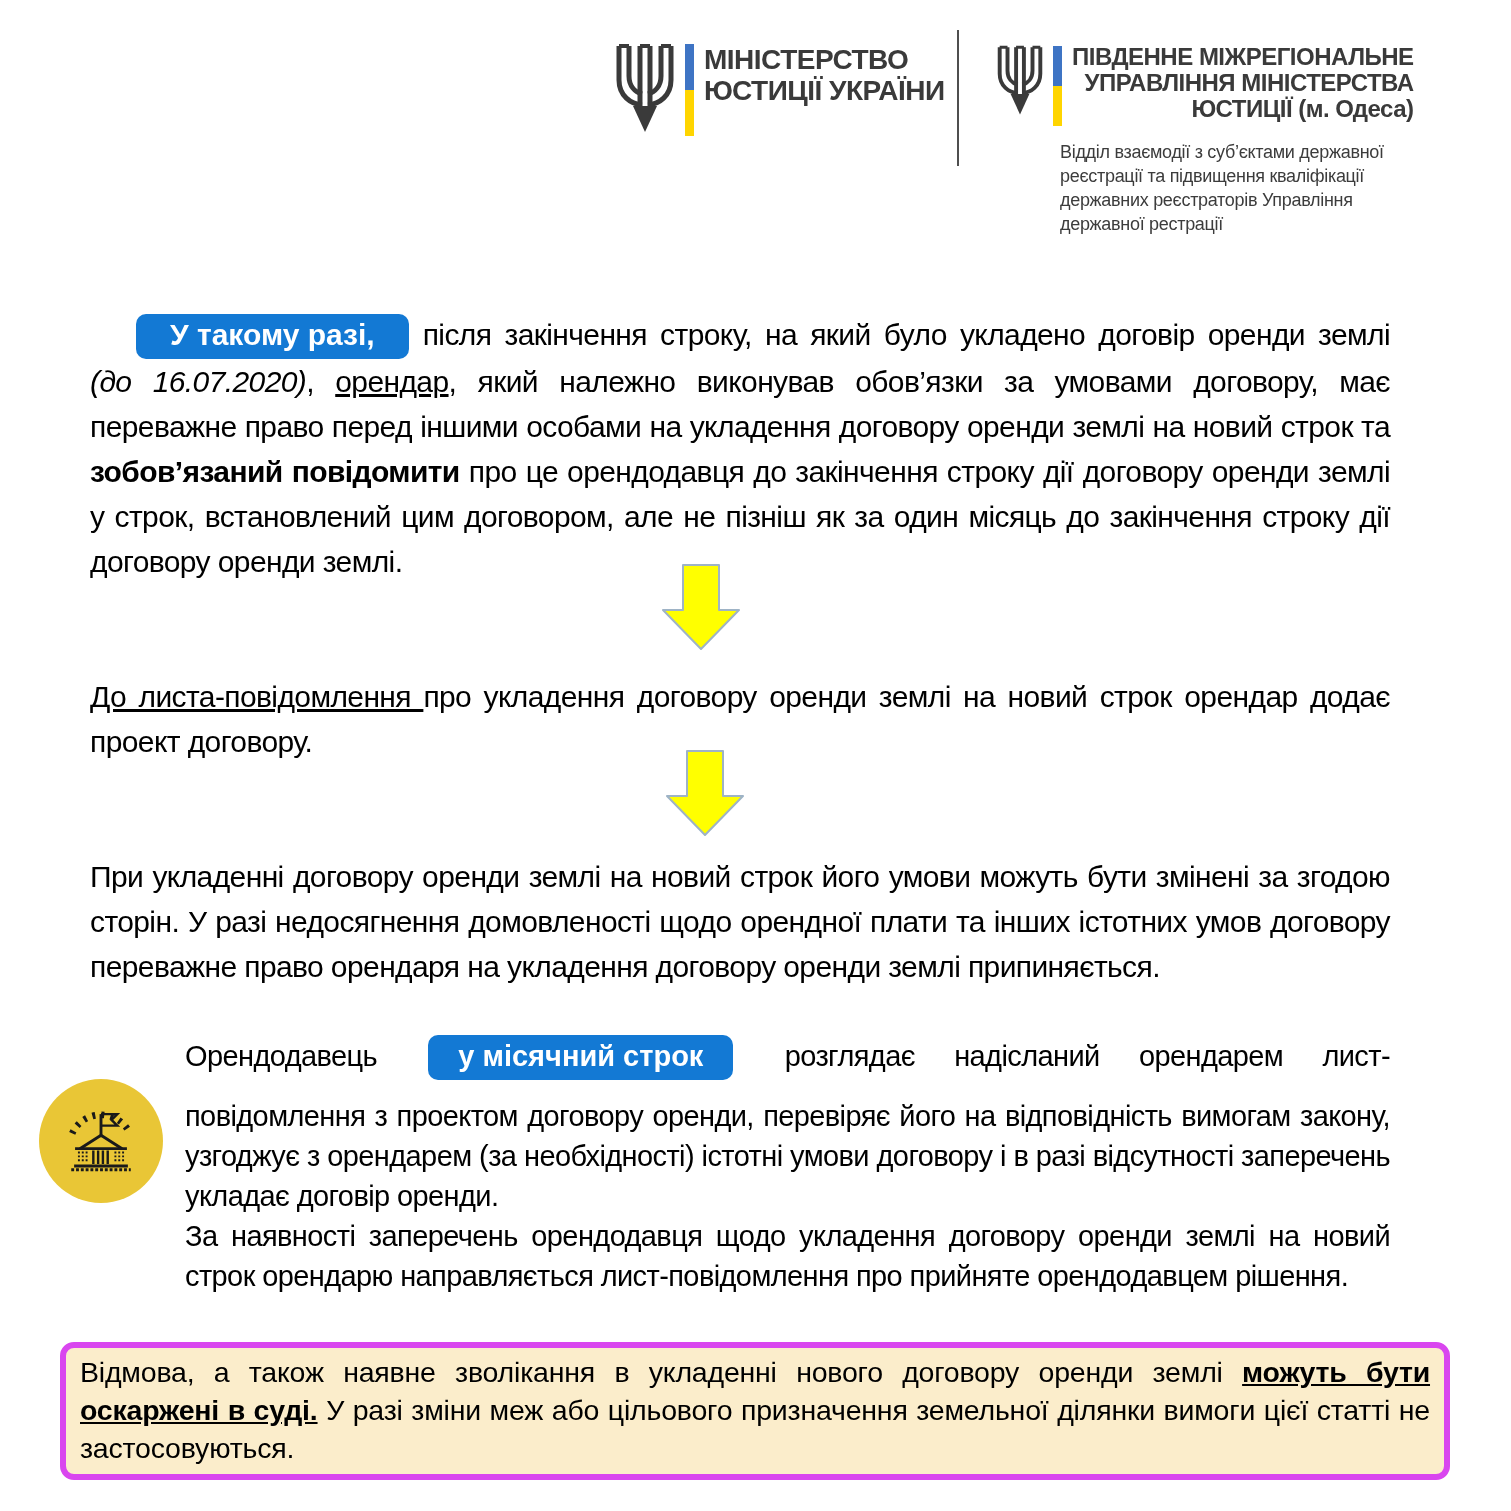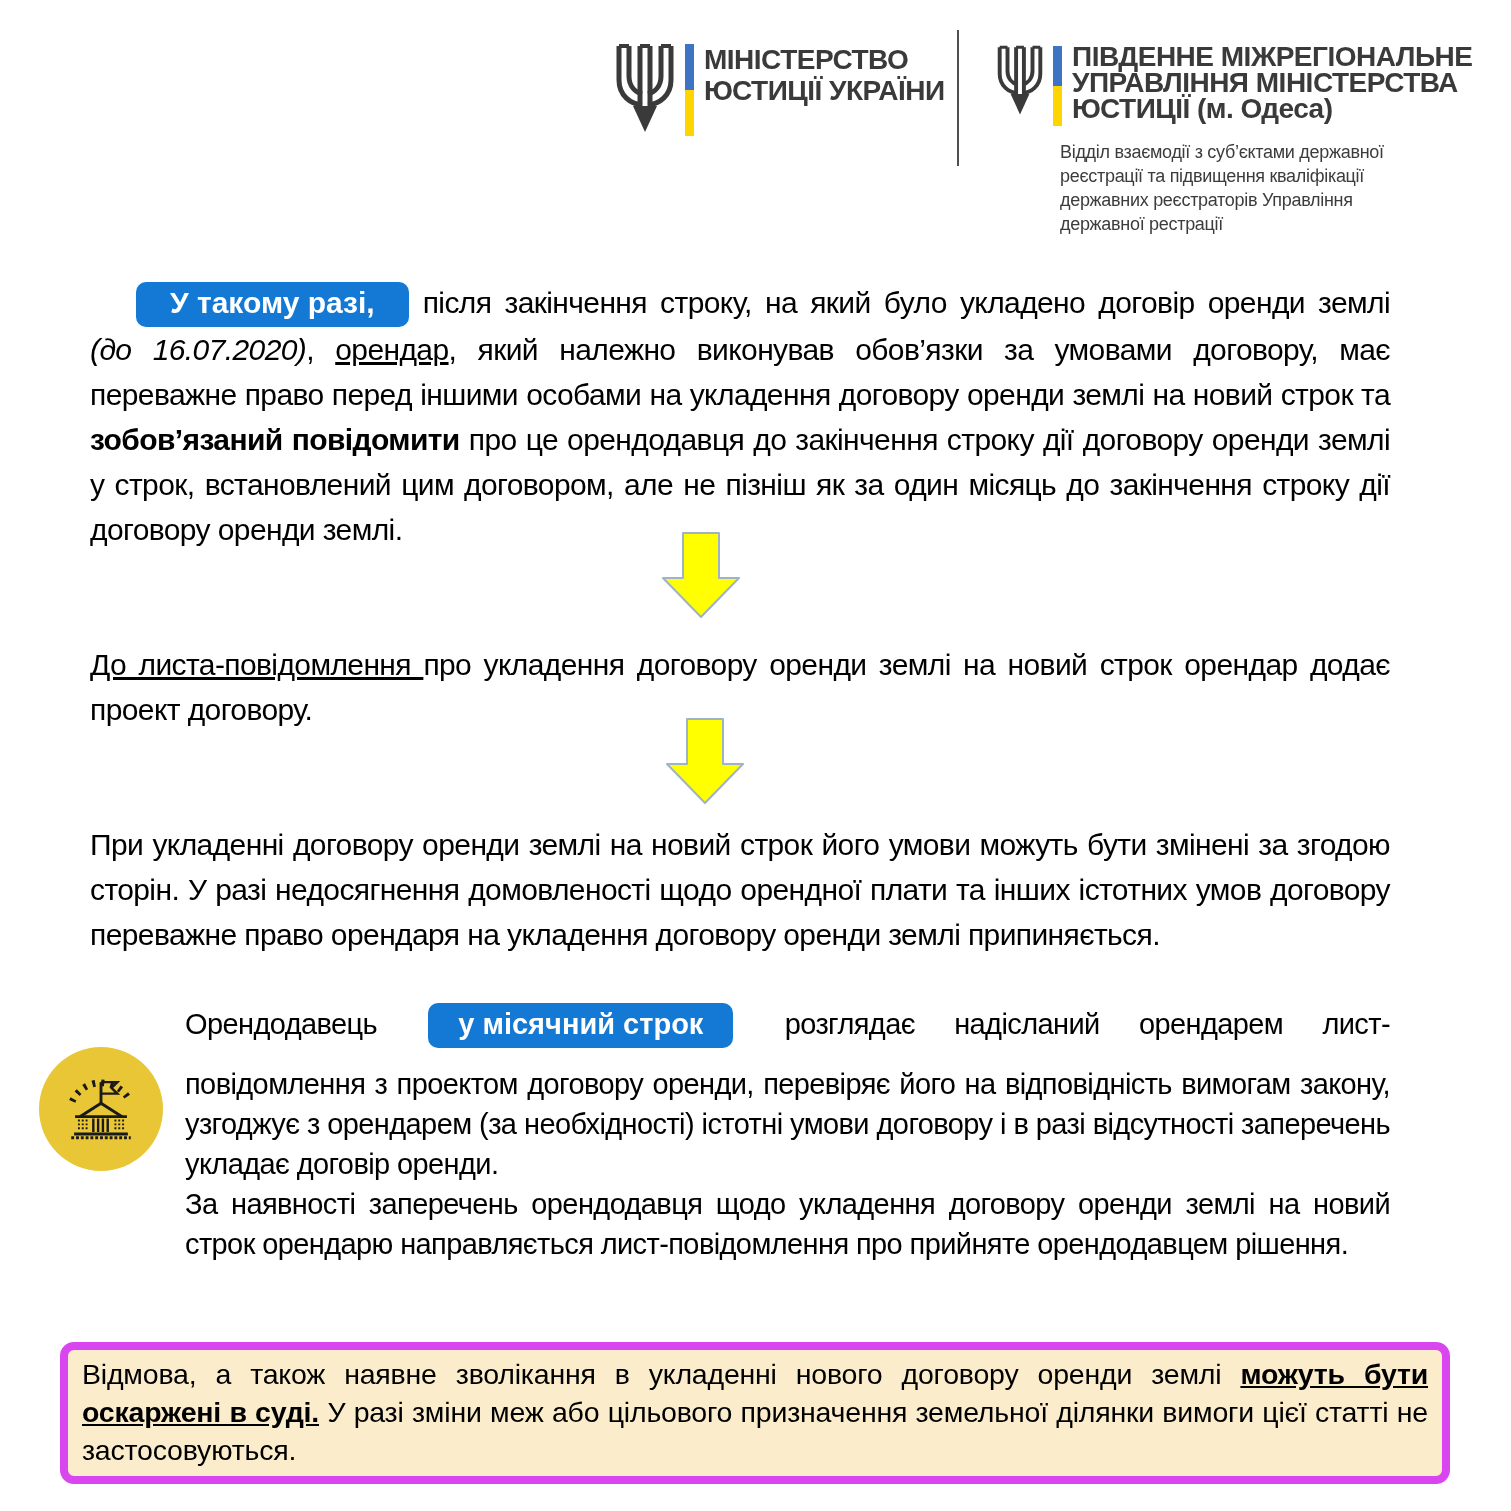--- a/index.html
+++ b/index.html
@@ -10,53 +10,53 @@
   .header{position:relative;height:252px;text-decoration:underline;}
   .logo{position:absolute;display:flex;align-items:flex-start;}
   .logo-left{left:613px;top:42px;}
   .logo-right{left:995px;top:42px;}
   .trident{flex:0 0 auto;}
   .flagbar{width:9px;height:92px;margin:2px 10px 0 8px;
            background:linear-gradient(to bottom,#3E74C4 0 50%,#FFD500 50% 100%);}
   .flagbar.tall{height:80px;margin-top:4px;}
   .logo-title{font-weight:bold;color:#3A3A3A;letter-spacing:-0.5px;}
   .logo-left .logo-title{font-size:28px;line-height:31px;padding-top:2px;}
-  .logo-right .logo-title{font-size:28px;line-height:26px;padding-top:2px;}
+  .logo-right .logo-title{font-size:24px;line-height:26px;padding-top:2px;text-align:right;}
   .hdr-divider{position:absolute;left:957px;top:30px;width:2px;height:136px;background:#4F4F4F;}
   .department{position:absolute;left:1060px;top:140px;width:372px;
               font-size:18px;line-height:24px;color:#3C3C3C;letter-spacing:-0.3px;}
 
   
   .content{padding:0 121px 0 90px;}
   .para{font-size:30px;line-height:45px;text-align:justify;letter-spacing:-0.6px;margin:0;}
   .italic{font-style:italic;}
   .ul{text-decoration:underline;}
   .b{font-weight:bold;}
   .badge{display:inline-block;background:#1379D4;color:#ffffff;font-weight:bold;
          border-radius:10px;padding:1px 34px 4px;letter-spacing:0;line-height:40px;}
   .badge-intro{margin:0 14px 0 46px;}
   .badge-month{margin:16px 12px;padding:1px 30px 4px;}
 
-  .intro-para{margin-top:28px;}
+  .intro-para{margin-top:60px;}
 
   .arrow-down{position:relative;width:78px;height:86px;}
   .arrow-1{margin:-20px 0 0 572px;}
   .arrow-2{margin:-14px 0 0 576px;}
 
   .letter-para{margin-top:24px;}
   .renewal-para{margin-top:18px;}
 
   .landlord{position:relative;margin:30px 0 0 95px;}
   .landlord .para{font-size:29px;line-height:40px;}
   .gov-icon{position:absolute;left:-146px;top:60px;width:124px;height:124px;border-radius:50%;
             background:#E9C636;display:flex;align-items:center;justify-content:center;}
 
   
   .note{position:absolute;left:60px;top:1342px;width:1390px;box-sizing:border-box;
-        background:#FBEDCB;border:8px solid #d946ef;border-radius:14px;
+        background:#FBEDCB;border:6px solid #d946ef;border-radius:14px;
         padding:5px 14px 7px;font-size:28.5px;line-height:38px;text-align:justify;
         letter-spacing:-0.2px;}
   .note .b-ul{font-weight:bold;text-decoration:underline;}
 </style>
 </head>
 <body>
 
 <div class="page">
 
   <div class="header">

